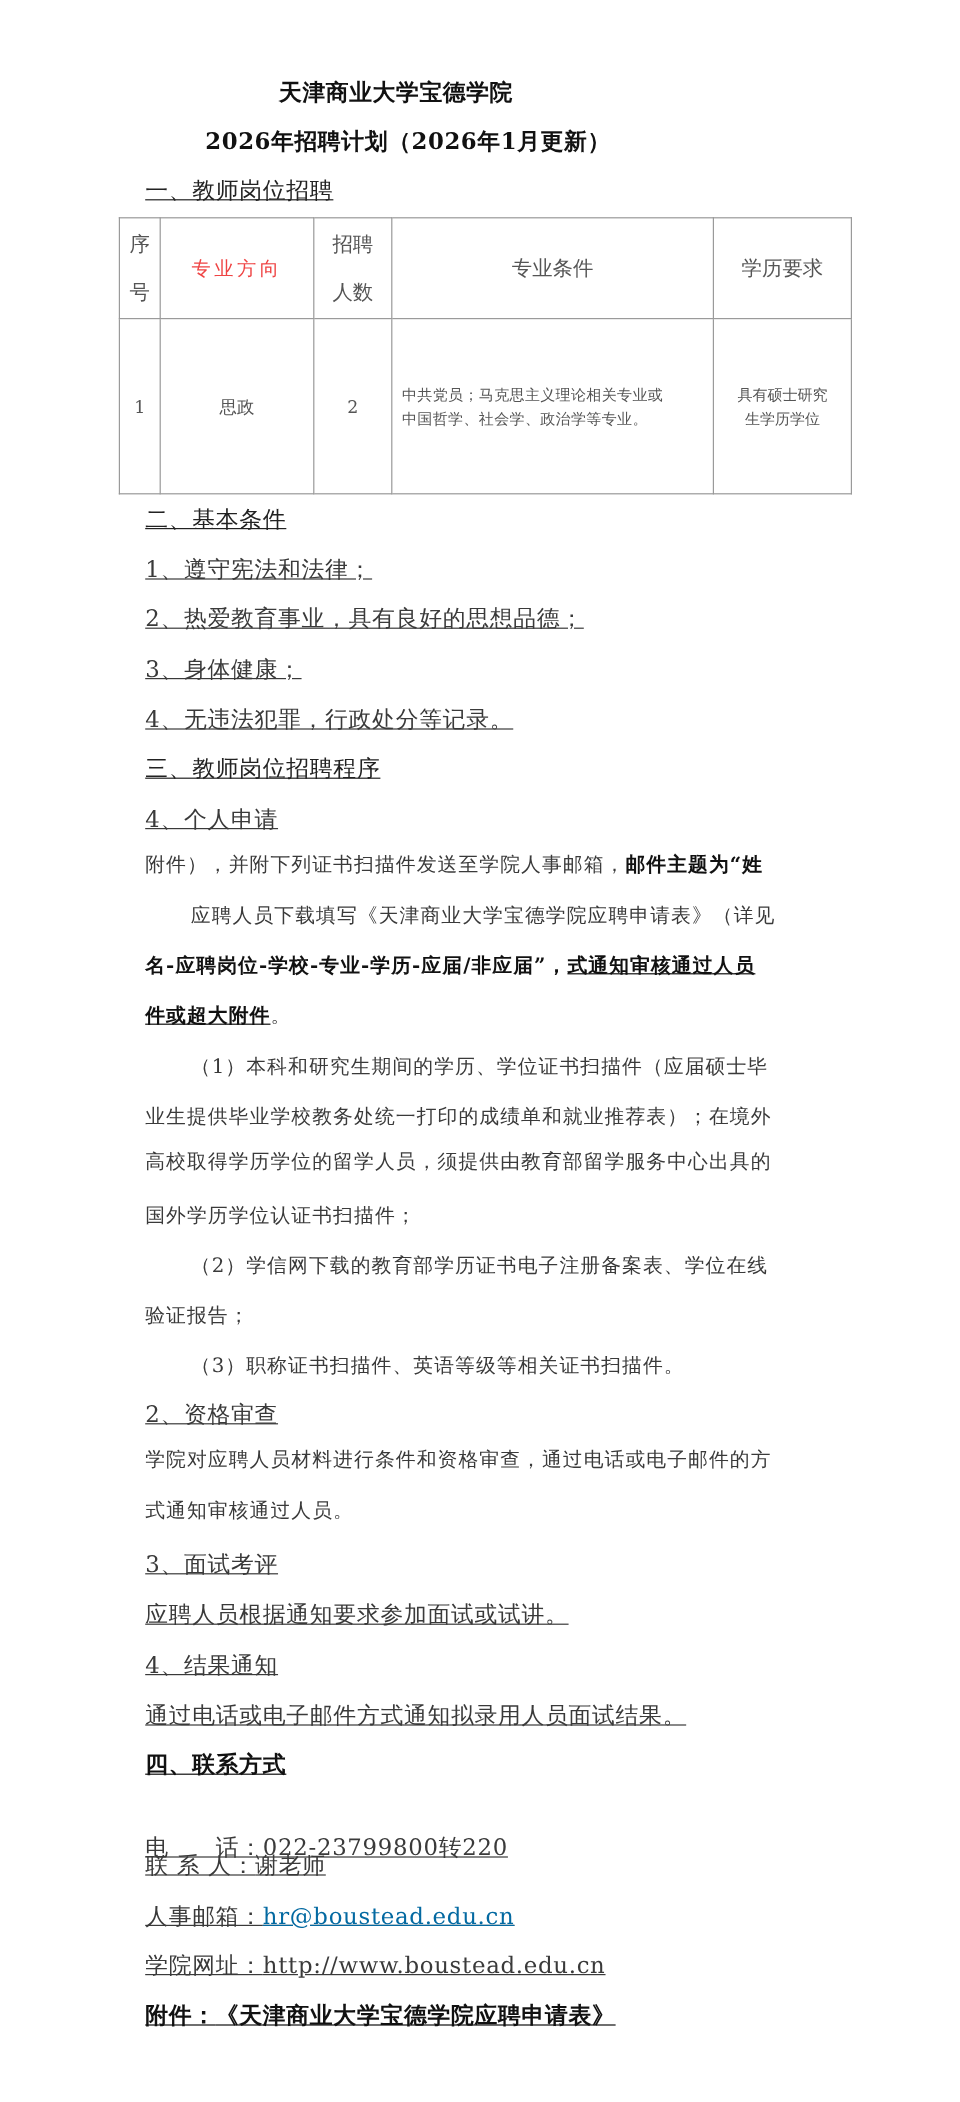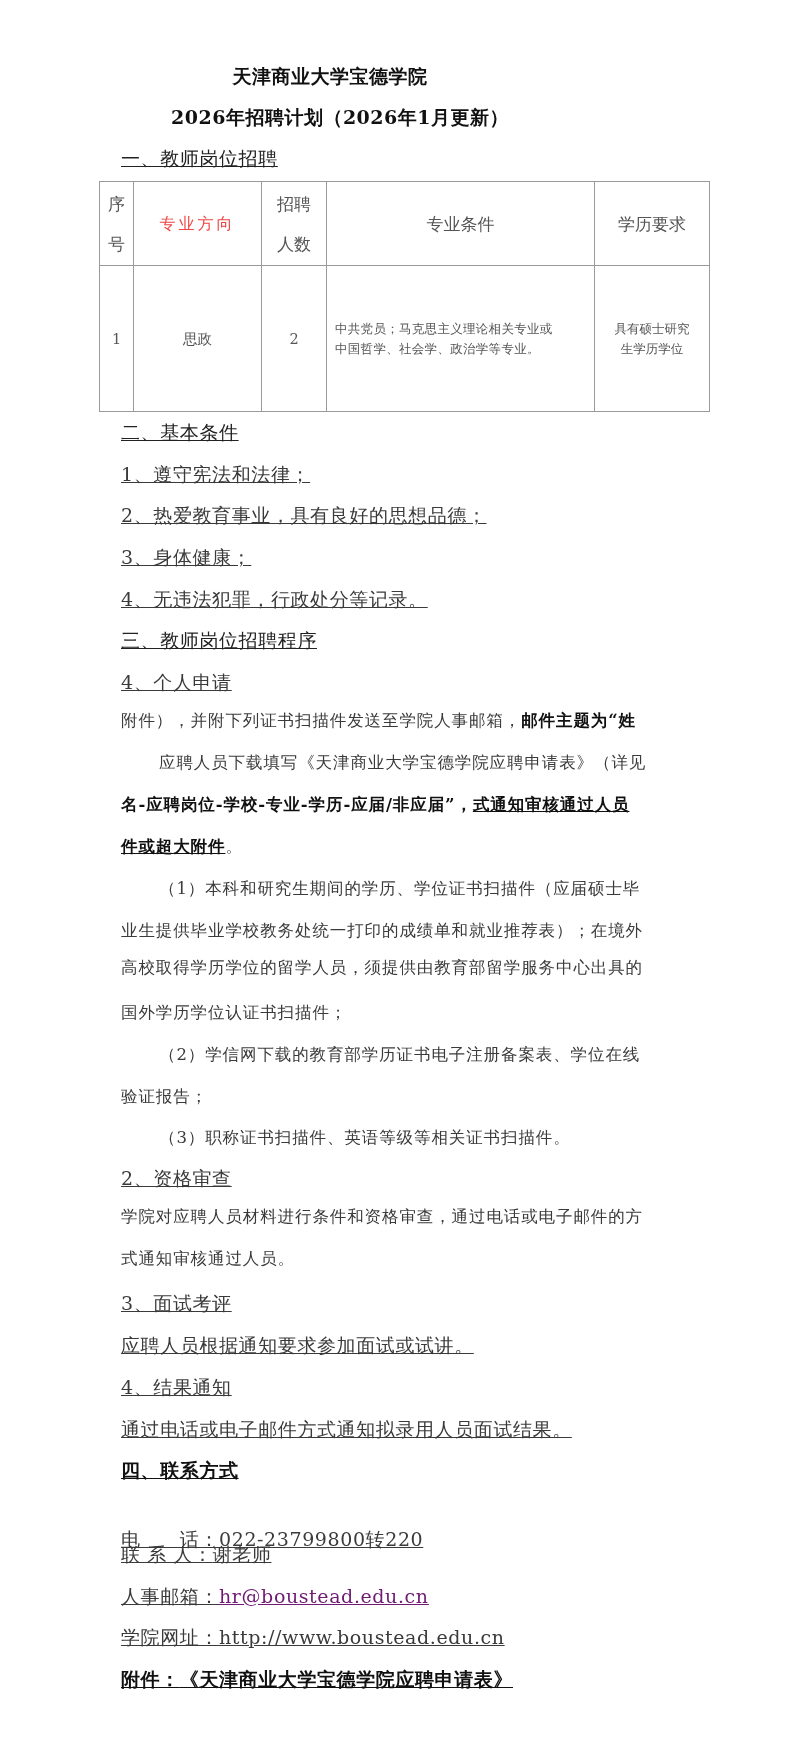--- a/index.html
+++ b/index.html
@@ -87,21 +87,21 @@
     .td-cond {
       text-align: left !important;
       padding-left: 8px !important;
       font-size: 12.5px;
       line-height: 20px;
       color: #666666;
       letter-spacing: 0.3px;
     }
     .td-edu { font-size: 12.5px; line-height: 20px; color: #666666; }
     .link {
-      color: #701a75;
+      color: #0369a1;
       text-decoration: underline;
     }
   </style>
 </head>
 <body>
 
 <div class="page">
 
   <div class="title t1">天津商业大学宝德学院</div>
   <div class="title t2">2026年招聘计划（2026年1月更新）</div>

